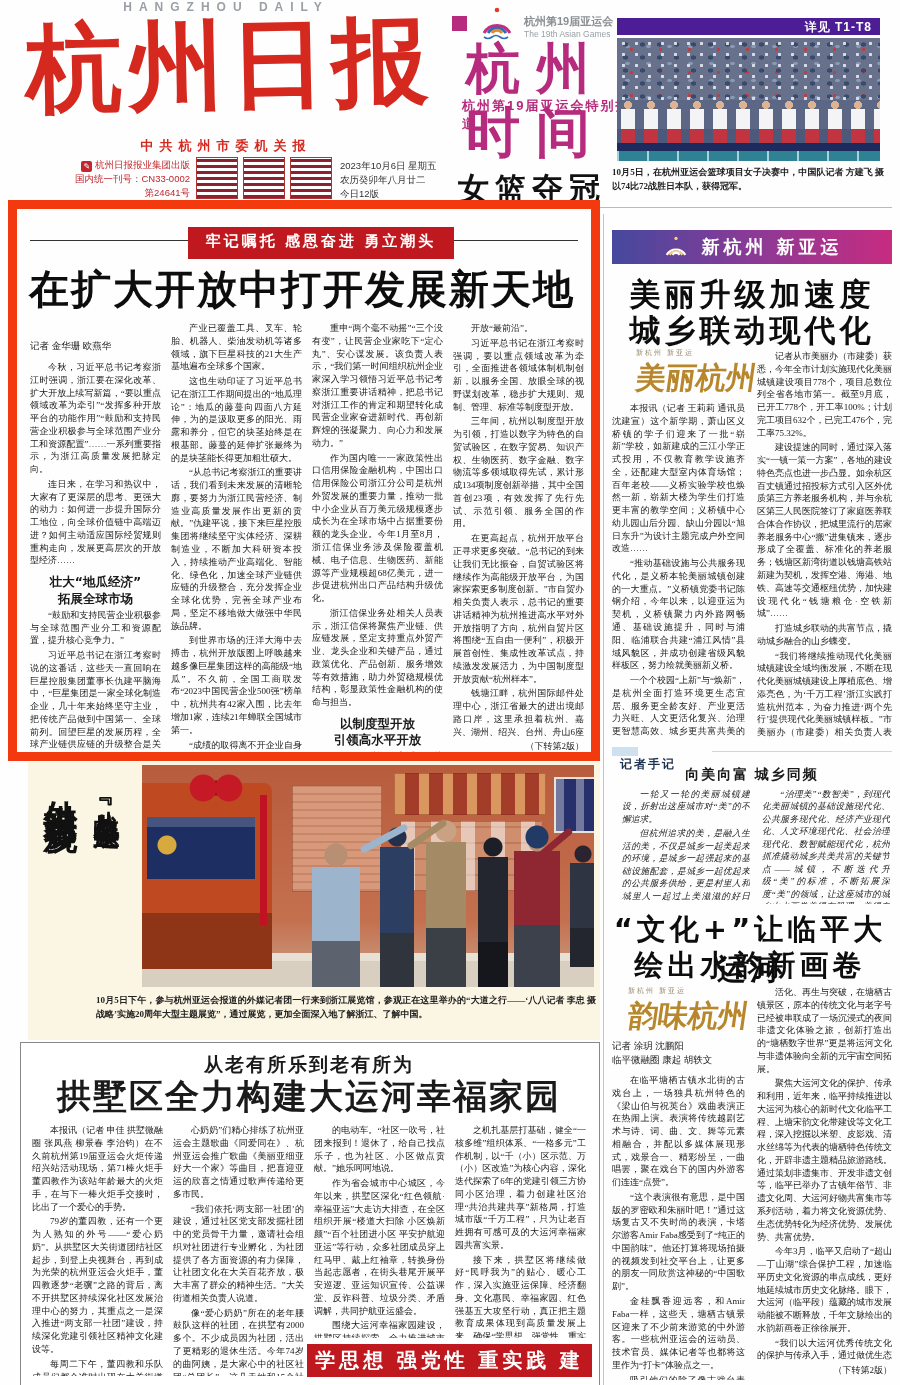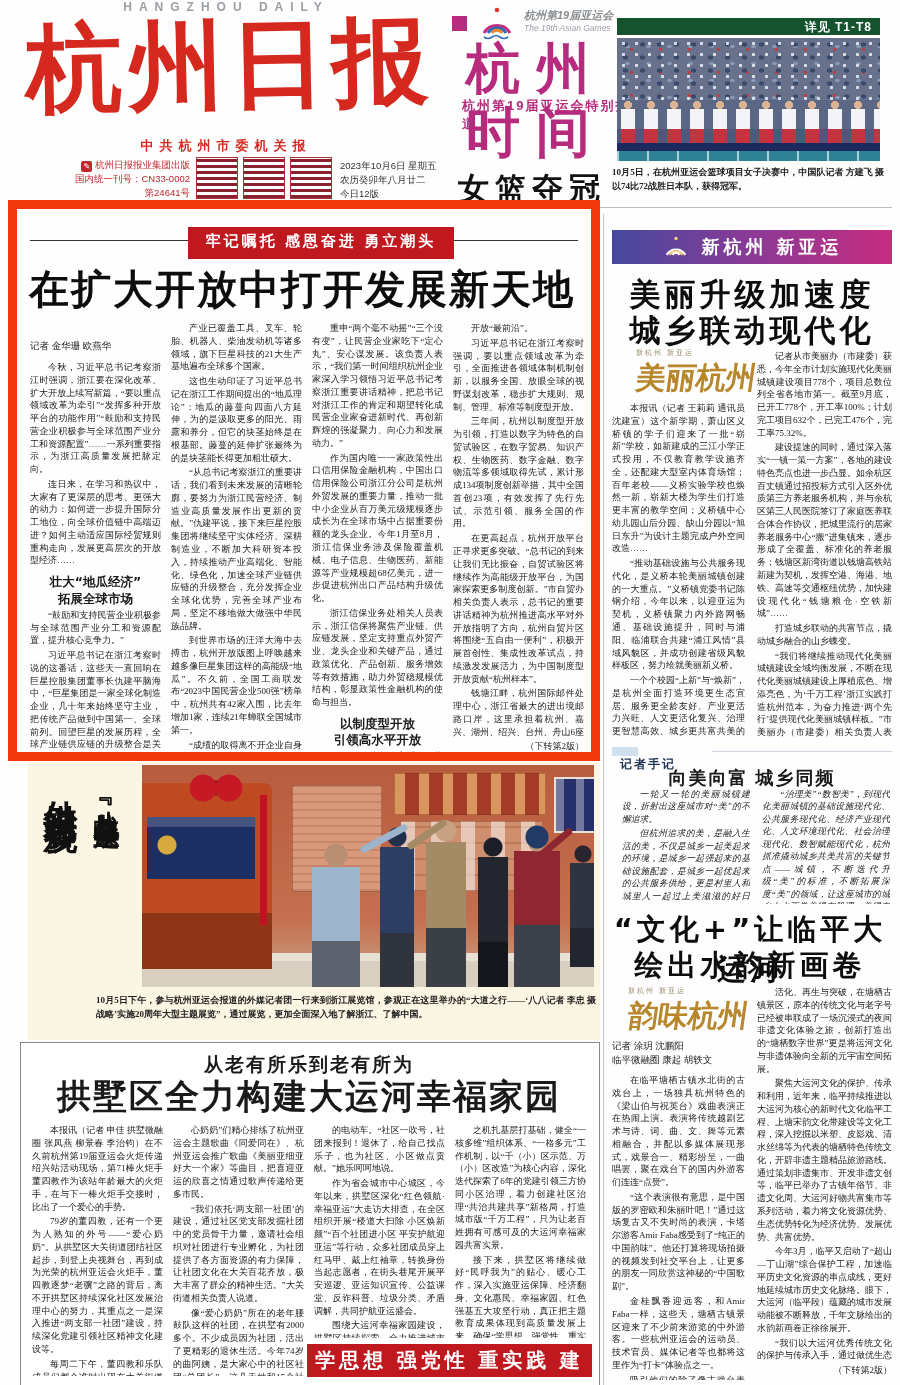--- a/index.html
+++ b/index.html
@@ -18,21 +18,21 @@
       background-image:repeating-linear-gradient(0deg,#8c2230 0 3px,#fff 3px 6px),
                        repeating-linear-gradient(90deg,#8c2230 0 3px,rgba(255,255,255,.6) 3px 6px);}
   .qr-label{height:4px;background:#e09a9a;margin-top:2px;}
   
   .g-logo-cn{font-size:11px;color:#8a8f93;font-weight:bold;}
   .g-logo-en{font-size:8.5px;color:#9aa0a6;}
   .g-brand{font-family:"DejaVu Sans",sans-serif;font-weight:900;color:#b62b7d;font-size:54px;
            letter-spacing:16px;line-height:1;}
   .g-note{font-size:13px;color:#b62b7d;letter-spacing:2px;font-weight:bold;}
   .g-head{font-weight:900;font-size:31px;letter-spacing:6px;color:#111;font-family:Liberation Serif, serif;}
-  .seebar{background:#14532d;color:#fff;font-size:12px;font-weight:bold;
+  .seebar{background:#4c1d95;color:#fff;font-size:12px;font-weight:bold;
           text-align:right;padding:1px 8px 0 0;letter-spacing:1px;}
   .caption{font-size:9px;line-height:1.5;text-align:justify;color:#222;font-weight:600;
            font-family:"Liberation Serif",serif;}
   .credit{float:right;font-weight:600;}
   
   .hline{background:#bbb;height:1px;}
   .vline{background:#c5c5c5;width:1px;}
   
   .eyebrow{background:#c0181f;color:#fff;font-size:15px;font-weight:bold;letter-spacing:3px;
            text-align:center;line-height:27px;}
@@ -48,21 +48,21 @@
   .annot{border:9px solid #f23a0e;box-sizing:border-box;pointer-events:none;z-index:50;}
   
   .grad-banner{background:linear-gradient(90deg,#45499e,#8a3a96,#c62c80);
                color:#fff;display:flex;align-items:center;justify-content:center;gap:10px;}
   .grad-banner .txt{font-size:18px;font-weight:900;letter-spacing:4px;}
   .r-head{font-family:"DejaVu Sans",sans-serif;font-weight:900;font-size:31px;letter-spacing:4px;color:#0d0d0d;}
   .brand{color:#b8872b;font-weight:bold;font-size:30px;transform:skewX(-8deg);
          font-family:"Liberation Serif",serif;}
   .brand-small{font-size:7px;color:#9a8a6a;letter-spacing:2px;}
   .notes-label{font-size:12px;font-weight:900;color:#1d3250;letter-spacing:2px;}
-  .notes-title{font-size:18px;font-weight:bold;font-family:Liberation Sans, sans-serif;letter-spacing:2px;}
+  .notes-title{font-size:14px;font-weight:bold;font-family:Liberation Serif, serif;letter-spacing:2px;}
   .notecol p{font-style:italic;font-size:8.8px;}
   
   .panel{background:#fbf5e3;}
   .vtitle{writing-mode:vertical-rl;font-family:"DejaVu Sans",sans-serif;font-weight:900;color:#111;}
   
   .g-box{border:1px solid #888;background:#fff;}
   .kicker{font-family:Liberation Sans, sans-serif;font-weight:600;font-size:19px;letter-spacing:2px;}
   .g-head2{font-family:"DejaVu Sans",sans-serif;font-weight:900;font-size:34px;letter-spacing:2px;}
   .slogan{background:#c0181f;color:#fff;font-weight:900;font-size:20px;letter-spacing:4px;
           text-align:center;line-height:33px;}
@@ -124,21 +124,21 @@
   </div>
 
   <div class="abs" style="left:452px;top:16px;width:15px;height:15px;background:#b62b7d;"></div>
   <svg class="abs" style="left:476px;top:4px;" width="42" height="36" viewBox="0 0 42 36">
     <circle cx="21" cy="6" r="2.3" fill="#e03a2f"></circle>
     <path d="M8 29 A15 15 0 0 1 34 29" fill="none" stroke="#c62c80" stroke-width="3"></path>
     <path d="M12 29 A10.5 10.5 0 0 1 30 29" fill="none" stroke="#2f6db4" stroke-width="3"></path>
     <path d="M16 29 A6 6 0 0 1 26 29" fill="none" stroke="#e8862d" stroke-width="3"></path>
     <path d="M8 33 q4 3 8 0 t8 0 t8 0" fill="none" stroke="#2f6db4" stroke-width="1.6"></path>
   </svg>
-  <div class="abs" style="left:524px;top:8px;font-style:italic;">
+  <div class="abs" style="left:524px;top:14px;">
     <div class="g-logo-cn">杭州第19届亚运会</div>
     <div class="g-logo-en">The 19th Asian Games</div>
   </div>
   <div class="abs g-brand" style="left:466px;top:42px;">杭州</div>
   <div class="abs g-note" style="left:462px;top:97px;width:170px;">杭州第19届亚运会特别报道</div>
   <div class="abs g-brand" style="left:466px;top:106px;">时间</div>
   <div class="abs g-head" style="left:458px;top:168px;">女篮夺冠</div>
 
   <div class="abs seebar" style="left:617px;top:18px;width:255px;height:16px;">详见 T1-T8</div>
   <div class="abs bball" style="left:617px;top:38px;width:263px;height:123px;">

